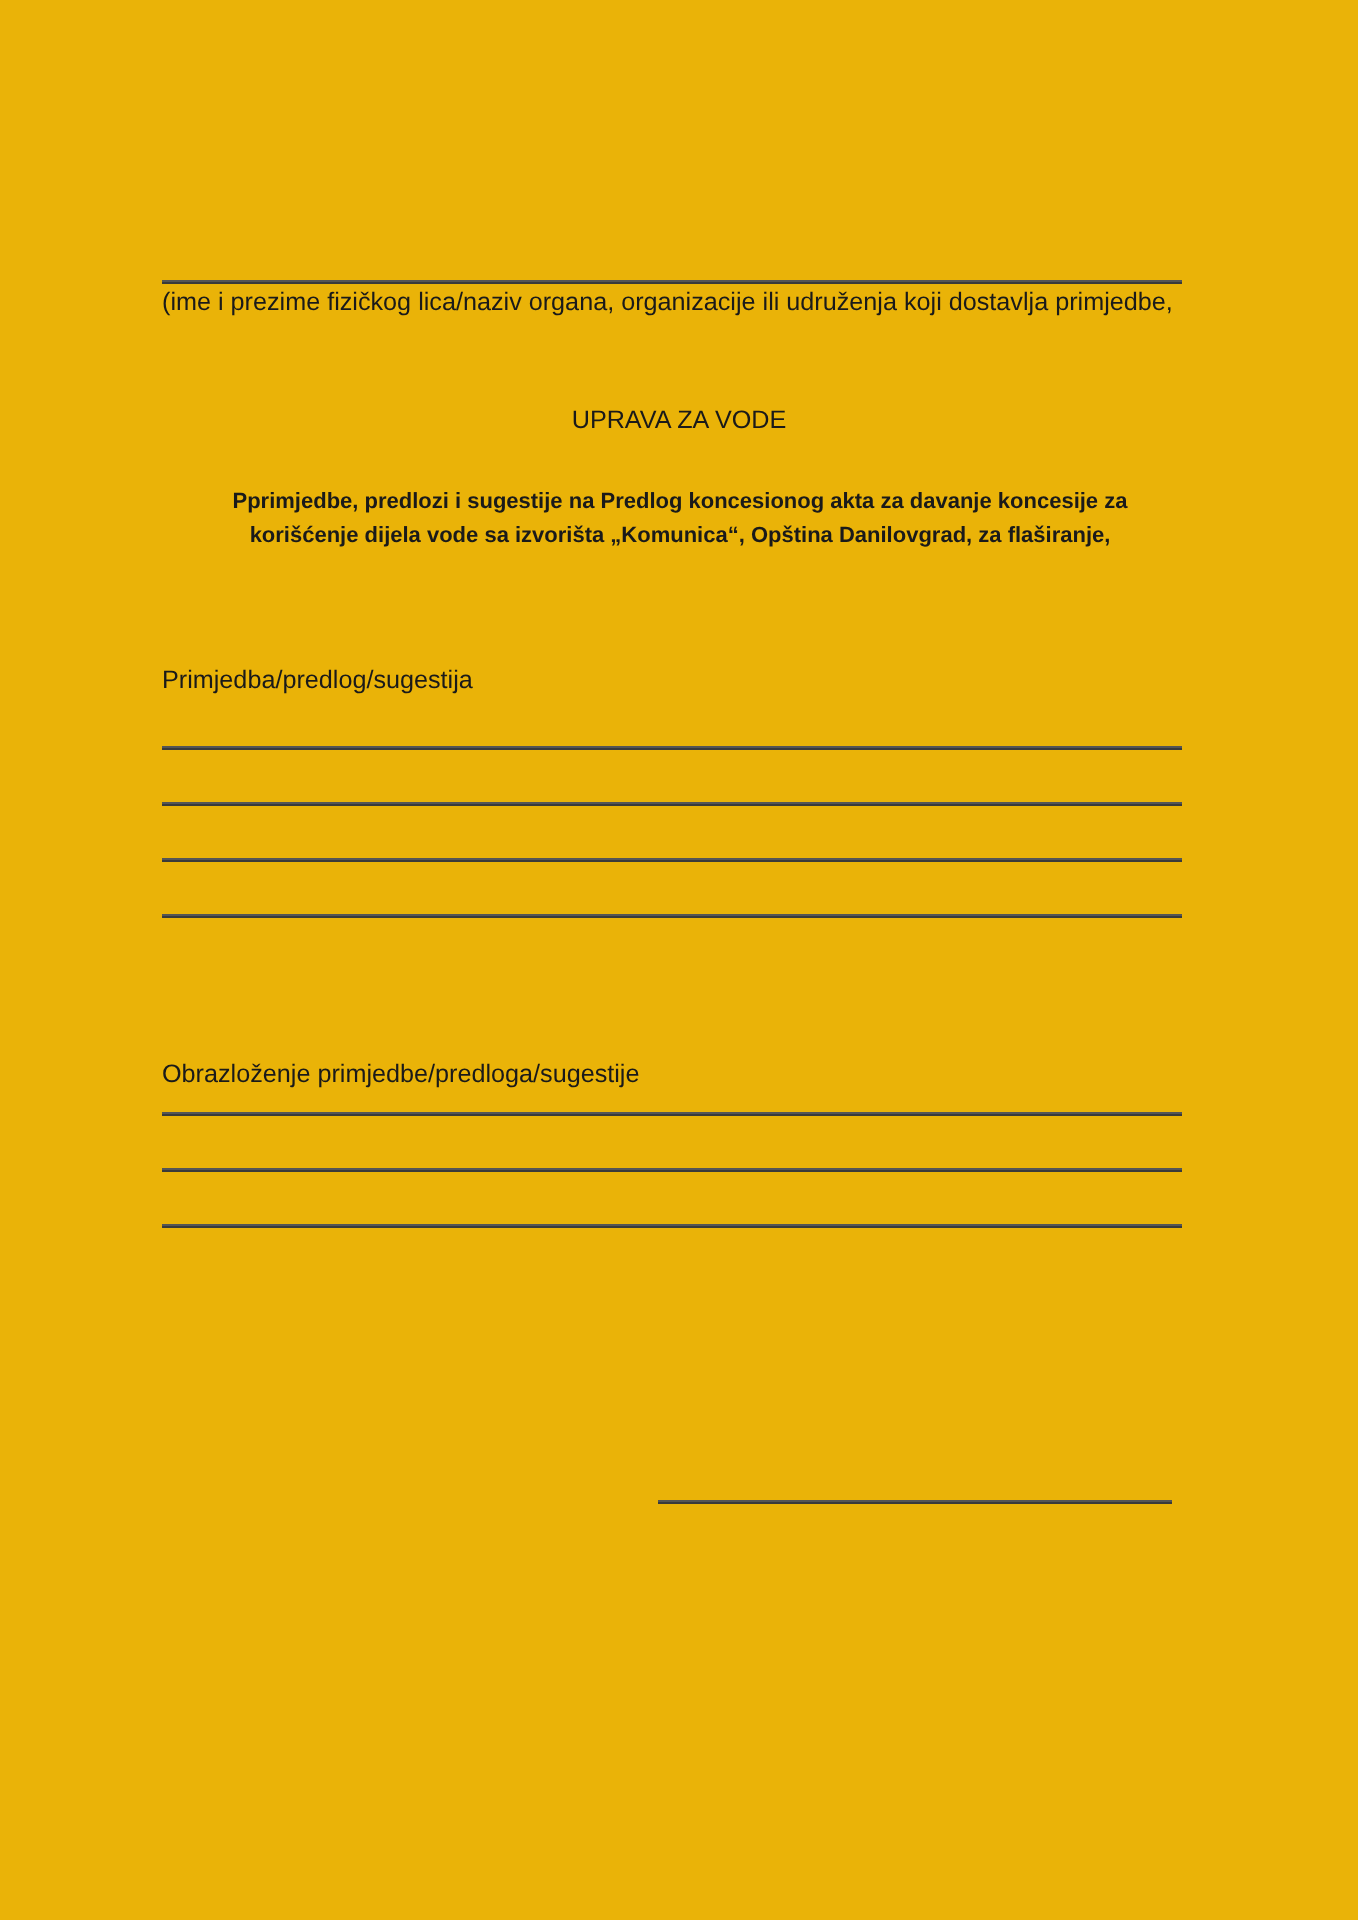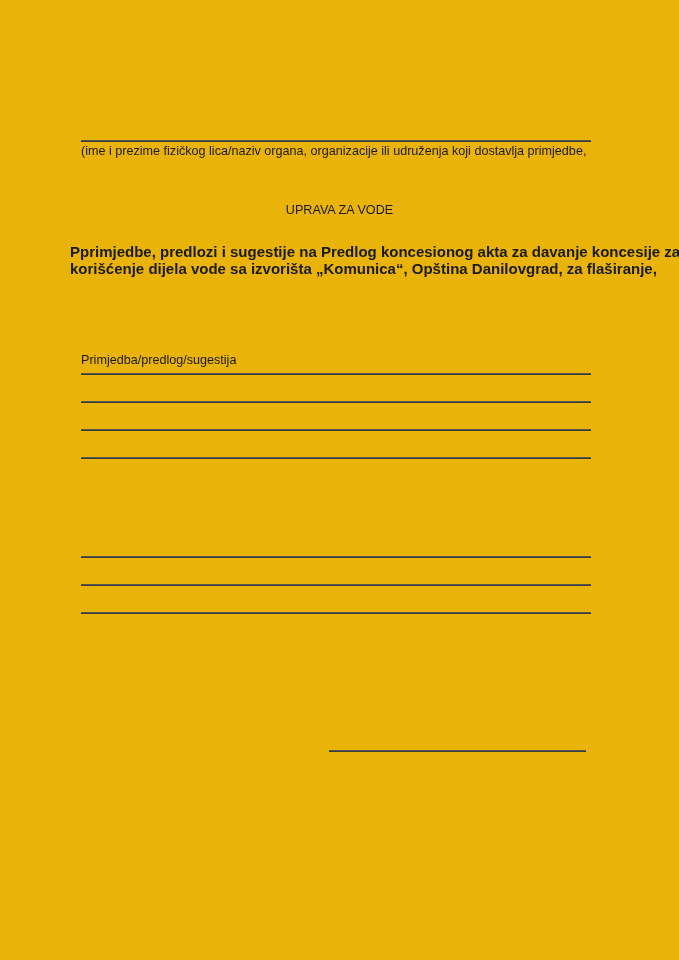--- a/index.html
+++ b/index.html
@@ -25,21 +25,20 @@
       position: absolute;
       height: 1px;
       background: #3a3a3a;
       border-top: 0.5px solid #555;
     }
     .text {
       position: absolute;
       font-size: 12.6px;
       line-height: 16px;
       white-space: nowrap;
-      margin-top: 20px;
     }
     .top-caption {
       position: absolute;
       left: 81px;
       top: 143px;
       width: 515px;
       font-size: 12.6px;
       line-height: 16px;
       white-space: normal;
     }
@@ -52,21 +51,21 @@
       font-size: 12.6px;
       line-height: 16px;
     }
     .title-block {
       position: absolute;
       left: 70px;
       width: 540px;
       top: 243px;
       text-align: center;
       font-weight: bold;
-      font-size: 15px;
+      font-size: 11px;
       line-height: 17px;
     }
     .title-block span { display: block; white-space: nowrap; }
   </style>
 </head>
 <body>
 
 <div class="page">
 
   <div class="rule" style="left:81px; top:140px; width:510px;"></div>
@@ -80,19 +79,20 @@
     <span>Pprimjedbe, predlozi i sugestije na Predlog koncesionog akta za davanje koncesije za</span>
     <span>korišćenje dijela vode sa izvorišta „Komunica“, Opština Danilovgrad, za flaširanje,</span>
   </div>
 
   <div class="text" style="left:81px; top:332px;">Primjedba/predlog/sugestija</div>
   <div class="rule" style="left:81px; top:373px; width:510px;"></div>
   <div class="rule" style="left:81px; top:401px; width:510px;"></div>
   <div class="rule" style="left:81px; top:429px; width:510px;"></div>
   <div class="rule" style="left:81px; top:457px; width:510px;"></div>
 
+  <div class="text" style="left:81px; top:529px;">Obrazloženje primjedbe/predloga/sugestije</div>
   <div class="rule" style="left:81px; top:556px; width:510px;"></div>
   <div class="rule" style="left:81px; top:584px; width:510px;"></div>
   <div class="rule" style="left:81px; top:612px; width:510px;"></div>
 
   <div class="rule" style="left:329px; top:750px; width:257px;"></div>
 
 </div>
 
 </body></html>

